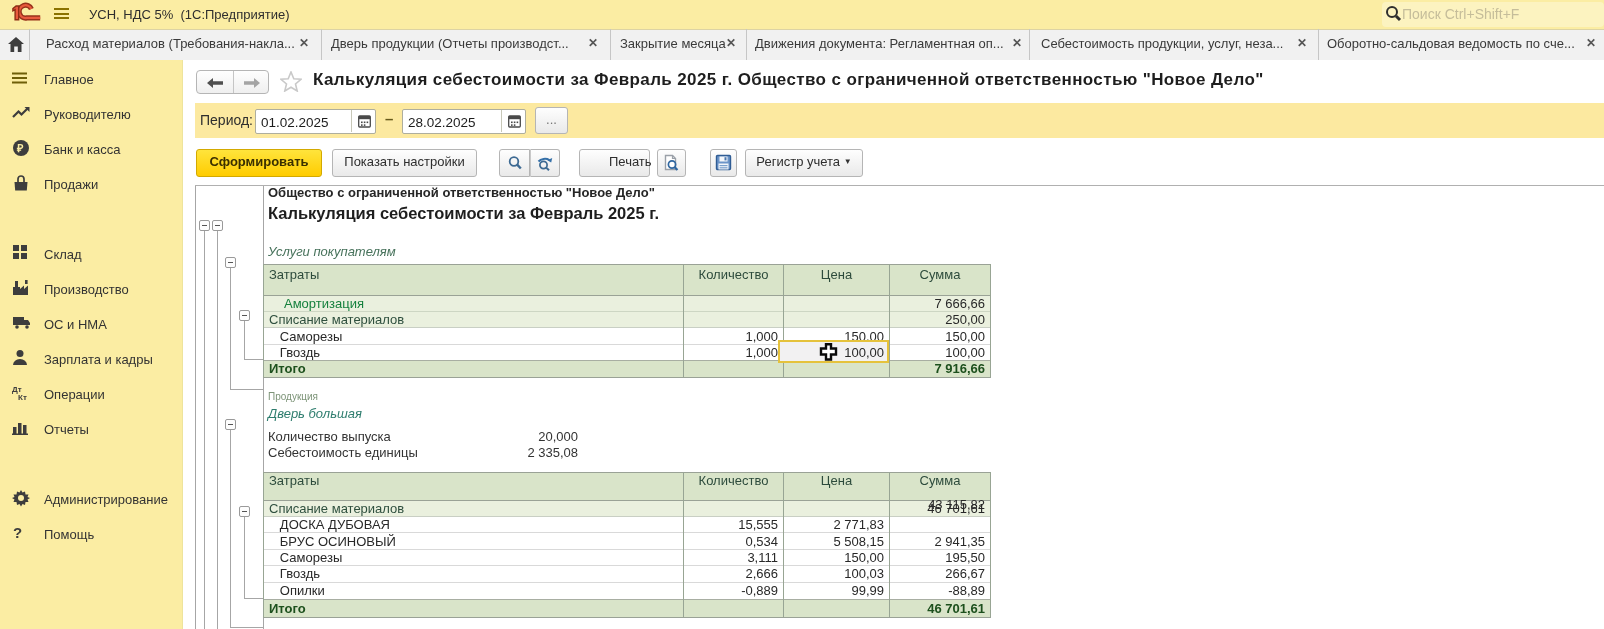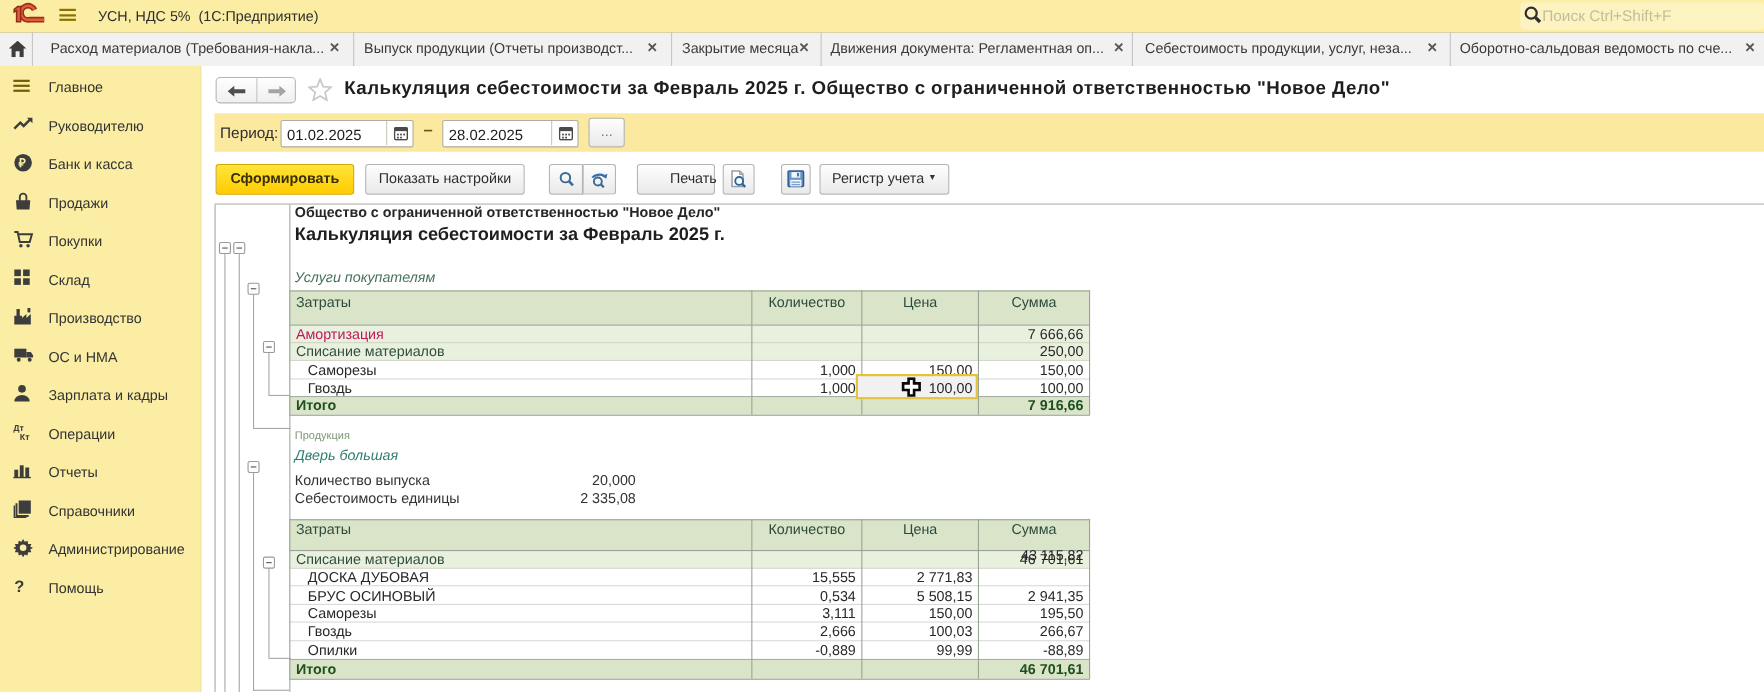--- a/index.html
+++ b/index.html
@@ -76,21 +76,21 @@
 <div class="abs" style="left:8px;top:37px;">
 <svg width="16" height="15" viewBox="0 0 16 15">
       <path d="M8 0 L16 7 L13.5 7 L13.5 15 L9.8 15 L9.8 9.5 L6.2 9.5 L6.2 15 L2.5 15 L2.5 7 L0 7 Z" fill="#3d3d3d"></path>
     </svg>
 </div>
 <div id="tabs" class="abs" style="left:0;top:29px;width:1604px;height:31px;">
 <div class="tabsep" style="left:29px"></div>
 <div class="tabtxt" style="left:46px">Расход материалов (Требования-накла...</div>
 <div class="tabx" style="left:299px">✕</div>
 <div class="tabsep" style="left:321px"></div>
-<div class="tabtxt" style="left:331px">Выпуск продукции (Отчеты производст...</div>
+<div class="tabtxt" style="left:331px">Дверь продукции (Отчеты производст...</div>
 <div class="tabx" style="left:588px">✕</div>
 <div class="tabsep" style="left:610px"></div>
 <div class="tabtxt" style="left:620px">Закрытие месяца</div>
 <div class="tabx" style="left:726px">✕</div>
 <div class="tabsep" style="left:746px"></div>
 <div class="tabtxt" style="left:755px">Движения документа: Регламентная оп...</div>
 <div class="tabx" style="left:1012px">✕</div>
 <div class="tabsep" style="left:1029px"></div>
 <div class="tabtxt" style="left:1041px">Себестоимость продукции, услуг, неза...</div>
 <div class="tabx" style="left:1297px">✕</div>
@@ -125,28 +125,20 @@
         </svg></div>
       <div class="tx">Банк и касса</div>
     </div>
     <div class="mi" style="top:114px">
       <div class="ic"><svg width="18" height="18" viewBox="0 0 18 18">
           <path d="M2.5 8 L15.5 8 L14.8 16.5 L3.2 16.5 Z" fill="#3d3d3d"></path>
           <path d="M6 9.5 L6 5 a3 3 0 0 1 6 0 L12 9.5" fill="none" stroke="#3d3d3d" stroke-width="1.7"></path>
         </svg></div>
       <div class="tx">Продажи</div>
     </div>
-    <div class="mi" style="top:149px">
-      <div class="ic"><svg width="19" height="18" viewBox="0 0 19 18">
-          <path d="M1 2 L4 2 L6 11 L15 11 L17 4 L5 4" fill="none" stroke="#3d3d3d" stroke-width="1.8"></path>
-          <circle cx="7" cy="14.5" r="1.6" fill="#3d3d3d"></circle>
-          <circle cx="13.5" cy="14.5" r="1.6" fill="#3d3d3d"></circle>
-        </svg></div>
-      <div class="tx">Покупки</div>
-    </div>
     <div class="mi" style="top:184px">
       <div class="ic"><svg width="17" height="16" viewBox="0 0 17 16">
           <g fill="#3d3d3d">
             <rect x="1" y="1" width="6" height="6"></rect>
             <rect x="9" y="1" width="6" height="6"></rect>
             <rect x="1" y="9" width="6" height="6"></rect>
             <rect x="9" y="9" width="6" height="6"></rect>
           </g>
         </svg></div>
       <div class="tx">Склад</div>
@@ -184,28 +176,20 @@
     <div class="mi" style="top:359px">
       <div class="ic"><svg width="17" height="16" viewBox="0 0 17 16">
           <g fill="#3d3d3d">
             <rect x="1" y="8" width="3.5" height="7"></rect>
             <rect x="6" y="4" width="3.5" height="11"></rect>
             <rect x="11" y="6" width="3.5" height="9"></rect>
           </g>
           <rect x="0" y="14.5" width="16" height="1.5" fill="#3d3d3d"></rect>
         </svg></div>
       <div class="tx">Отчеты</div>
-    </div>
-    <div class="mi" style="top:394px">
-      <div class="ic"><svg width="17" height="17" viewBox="0 0 17 17">
-          <rect x="5" y="1" width="11" height="12" fill="#3d3d3d"></rect>
-          <path d="M3 3.5 L3 15 L14 15" fill="none" stroke="#3d3d3d" stroke-width="1.8"></path>
-          <path d="M1 5.5 L1 16.8 L12 16.8" fill="none" stroke="#3d3d3d" stroke-width="1.4"></path>
-        </svg></div>
-      <div class="tx">Справочники</div>
     </div>
     <div class="mi" style="top:429px">
       <div class="ic"><svg width="18" height="18" viewBox="0 0 18 18">
           <path d="M9 1 L10.5 3.5 L13 2.5 L13.5 5.5 L16.5 5.5 L15.5 8 L18 9 L15.5 10.5 L16.5 13 L13.5 13 L13 16 L10.5 15 L9 17.5 L7.5 15 L5 16 L4.5 13 L1.5 13 L2.5 10.5 L0 9 L2.5 8 L1.5 5.5 L4.5 5.5 L5 2.5 L7.5 3.5 Z" fill="#3d3d3d"></path>
           <circle cx="9" cy="9" r="3" fill="#fbeda3"></circle>
         </svg></div>
       <div class="tx">Администрирование</div>
     </div>
     <div class="mi" style="top:464px">
       <div class="ic"><svg width="14" height="17" viewBox="0 0 14 17">
@@ -341,21 +325,21 @@
     <div class="cell" style="left:263px;top:377px;width:728px;height:1px;background:#9aa296;"></div>
     <div class="cell" style="left:263px;top:264px;width:1px;height:113px;background:#98a594;"></div>
     <div class="cell" style="left:683px;top:264px;width:1px;height:113px;background:#98a594;"></div>
     <div class="cell" style="left:783px;top:264px;width:1px;height:113px;background:#98a594;"></div>
     <div class="cell" style="left:889px;top:264px;width:1px;height:113px;background:#98a594;"></div>
     <div class="cell" style="left:990px;top:264px;width:1px;height:113px;background:#98a594;"></div>
     <div class="cell" style="left:264px;top:267px;width:419px;height:15px;padding-left:5px;color:#2d4b3c;">Затраты</div>
     <div class="cell" style="left:684px;top:267px;width:99px;height:15px;text-align:center;color:#2d4b3c;">Количество</div>
     <div class="cell" style="left:784px;top:267px;width:105px;height:15px;text-align:center;color:#2d4b3c;">Цена</div>
     <div class="cell" style="left:890px;top:267px;width:100px;height:15px;text-align:center;color:#2d4b3c;">Сумма</div>
-    <div class="cell" style="left:264px;top:296px;width:419px;height:15px;padding-left:5px;color:#be185d;">Амортизация</div>
+    <div class="cell" style="left:264px;top:296px;width:419px;height:15px;padding-left:20px;color:#15803d;">Амортизация</div>
     <div class="cell" style="left:890px;top:296px;width:100px;height:15px;text-align:right;padding-right:5px;color:#282828;">7 666,66</div>
     <div class="cell" style="left:264px;top:312px;width:419px;height:15px;padding-left:5px;color:#2e4f3e;">Списание материалов</div>
     <div class="cell" style="left:890px;top:312px;width:100px;height:15px;text-align:right;padding-right:5px;color:#282828;">250,00</div>
     <div class="cell" style="left:264px;top:329px;width:419px;height:15px;padding-left:5px;color:#282828;">&nbsp;&nbsp;&nbsp;Саморезы</div>
     <div class="cell" style="left:684px;top:329px;width:99px;height:15px;text-align:right;padding-right:5px;color:#282828;">1,000</div>
     <div class="cell" style="left:784px;top:329px;width:105px;height:15px;text-align:right;padding-right:5px;color:#282828;">150,00</div>
     <div class="cell" style="left:890px;top:329px;width:100px;height:15px;text-align:right;padding-right:5px;color:#282828;">150,00</div>
     <div class="cell" style="left:264px;top:345px;width:419px;height:15px;padding-left:5px;color:#282828;">&nbsp;&nbsp;&nbsp;Гвоздь</div>
     <div class="cell" style="left:684px;top:345px;width:99px;height:15px;text-align:right;padding-right:5px;color:#282828;">1,000</div>
     <div class="cell" style="left:890px;top:345px;width:100px;height:15px;text-align:right;padding-right:5px;color:#282828;">100,00</div>

